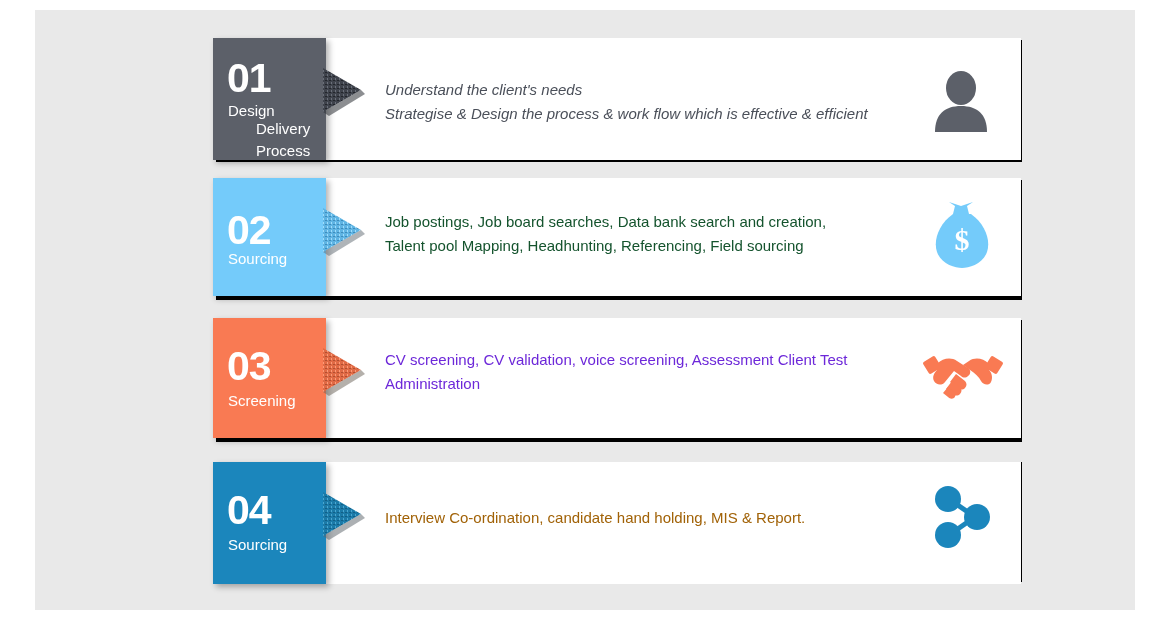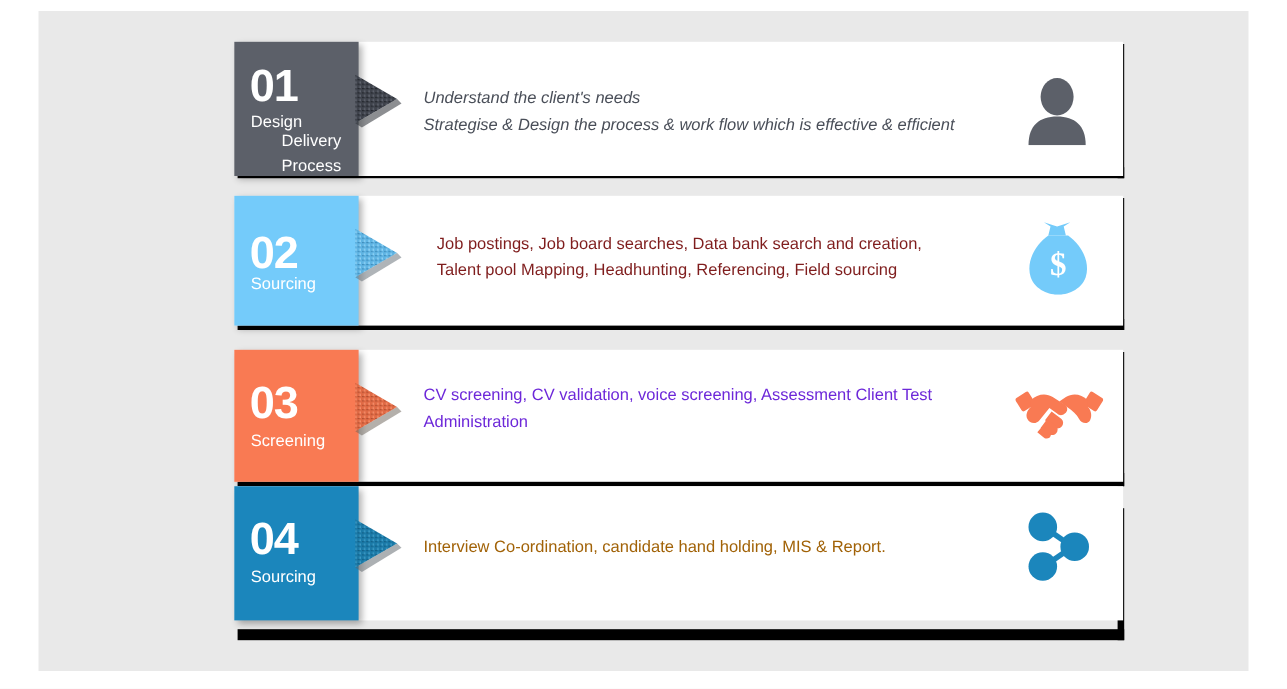--- a/index.html
+++ b/index.html
@@ -30,29 +30,29 @@
   
   .btext{position:absolute;font-size:15px;line-height:1.6;white-space:pre-line;}
 
   
   .icon{position:absolute;}
 
   
   #row1{top:38px;height:122px;}
   #row2{top:178px;height:118px;}
   #row3{top:318px;height:120px;}
-  #row4{top:442px;height:122px;}
+  #row4{top:462px;height:122px;}
 
   #blk1{height:122px;background:#5c6069;}
   #blk2{height:118px;background:#74cbfa;}
   #blk3{height:120px;background:#f97a53;}
   #blk4{height:122px;background:#1b86bc;}
 
   .t1{color:#4a4f59;}
-  .t2{color:#7f1d1d;margin-left:12px;}
+  .t2{color:#14532d;}
   .t3{color:#6d28d9;}
   .t4{color:#a16207;}
 </style>
 </head>
 <body>
 
 <div id="canvas">
 
   <div class="slide-bg"></div>
 

